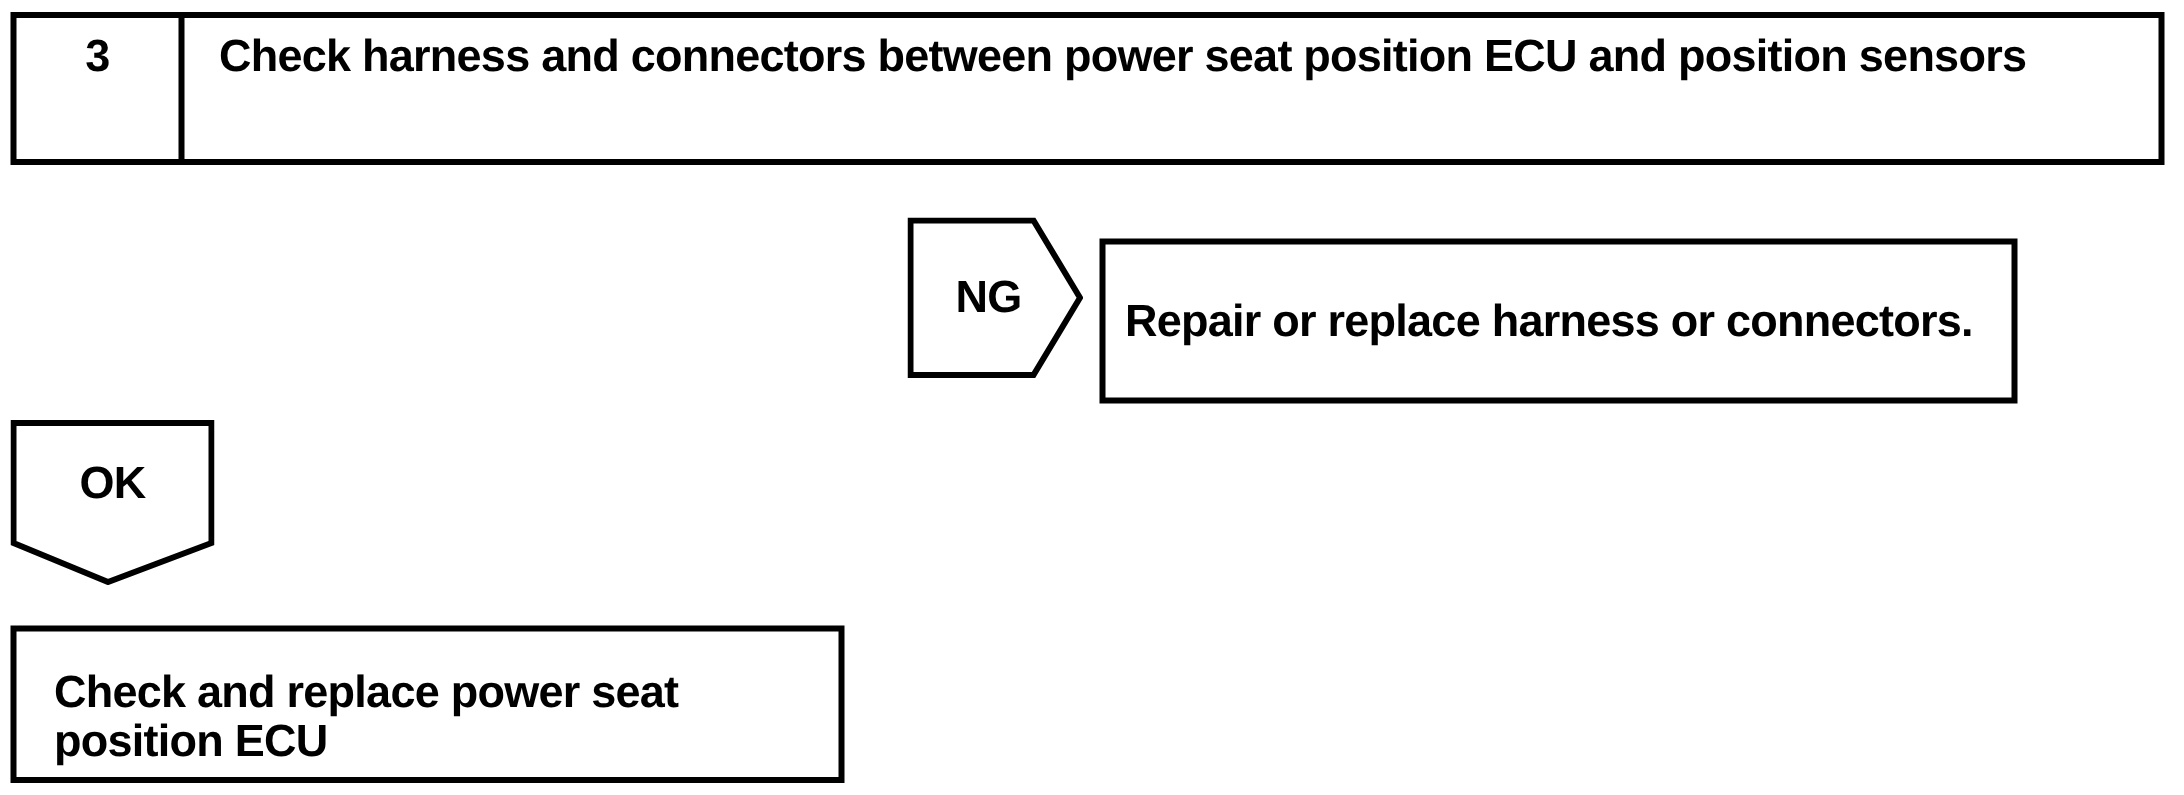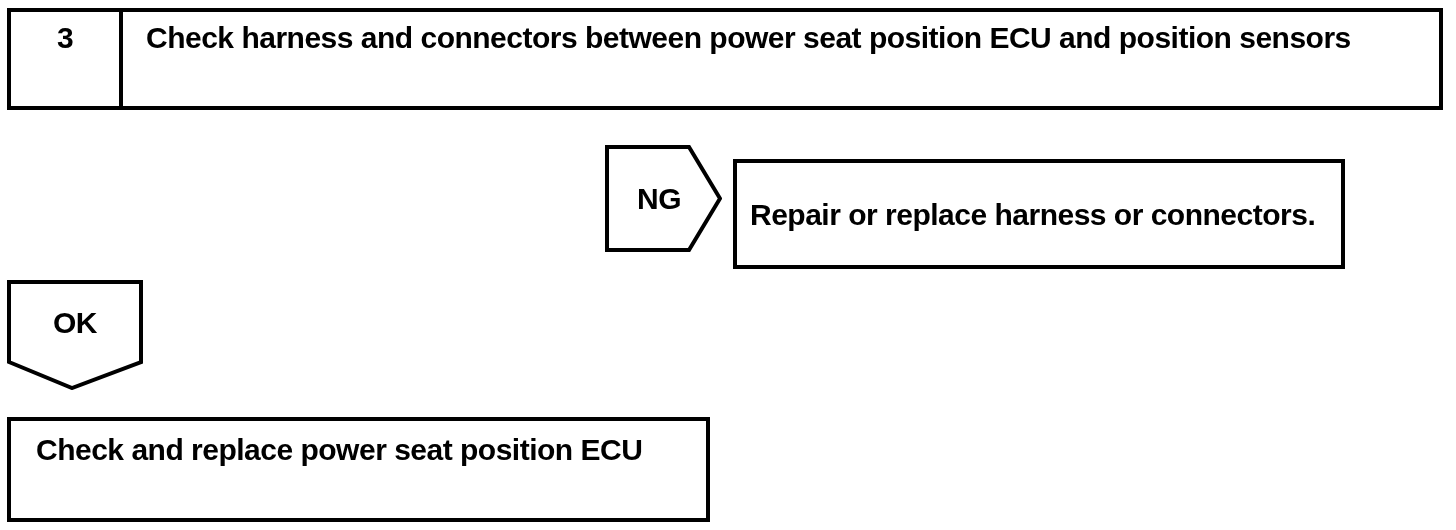--- a/index.html
+++ b/index.html
@@ -80,22 +80,22 @@
     position: absolute;
     left: 0; top: 0;
     width: 136px; height: 84px;
     display: flex;
     align-items: center;
     justify-content: center;
   }
   
   .final-box {
     left: 7px; top: 417px;
-    width: 703px; height: 105px;
-    padding: 12px 10px 0 25px;
+    width: 556px; height: 105px;
+    padding: 24px 10px 0 25px;
   }
   svg { display: block; }
 </style>
 </head>
 <body>
 
 <div class="stage">
 
   <div class="box step-box">
     <div class="step-number-cell">

